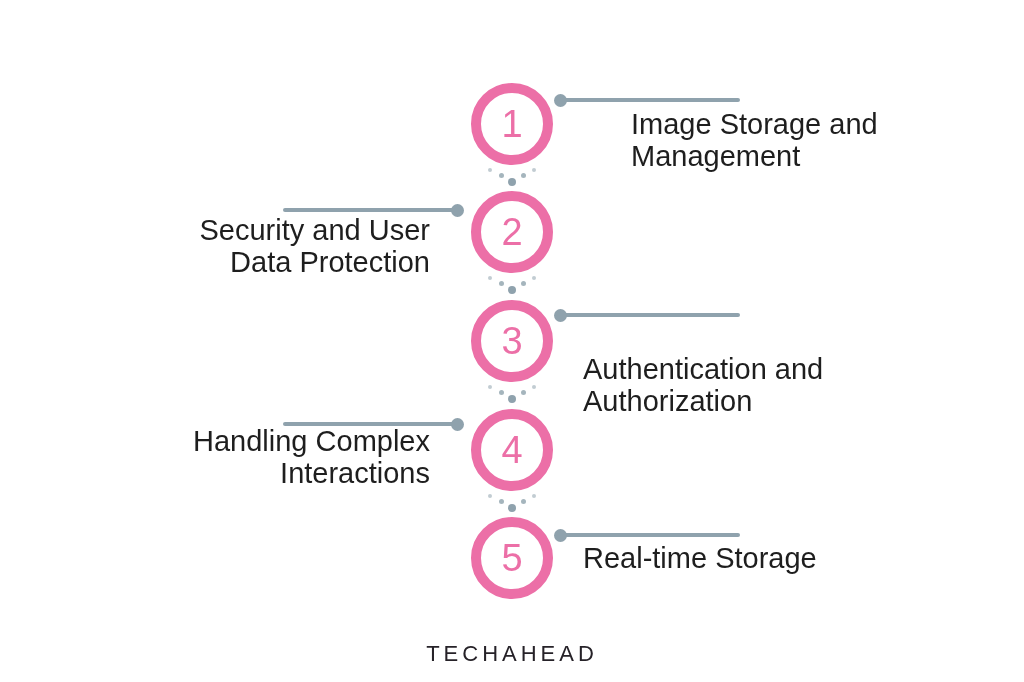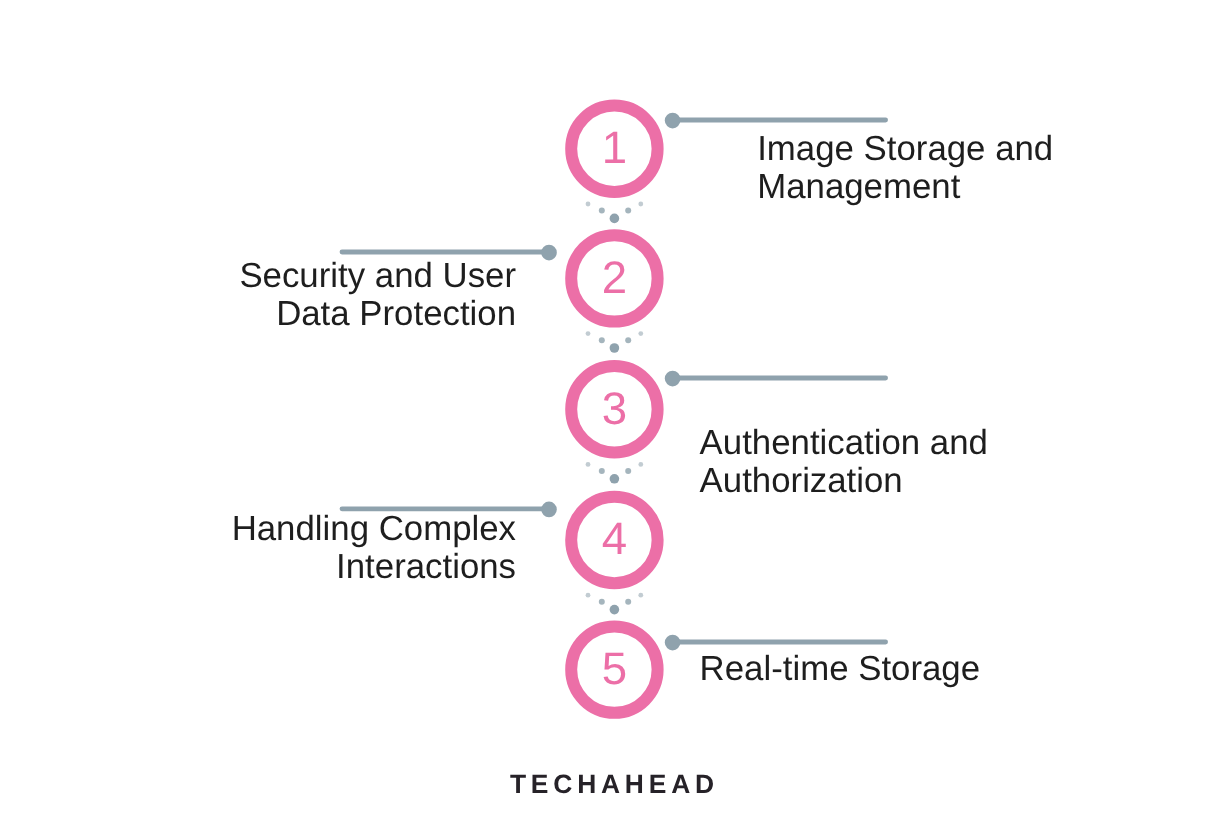--- a/index.html
+++ b/index.html
@@ -94,21 +94,21 @@
   .v2 { top: 276px; }
   .v3 { top: 385px; }
   .v4 { top: 494px; }
 
   
   .logo {
     position: absolute;
     left: 0; right: 0; top: 641px;
     text-align: center;
     font-size: 22px;
-    font-weight: bold;
+    font-weight: normal;
     letter-spacing: 4px;
     color: var(--logo);
   }
 </style>
 </head>
 <body>
 
 <div class="canvas">
 
   <div class="circle c1">

